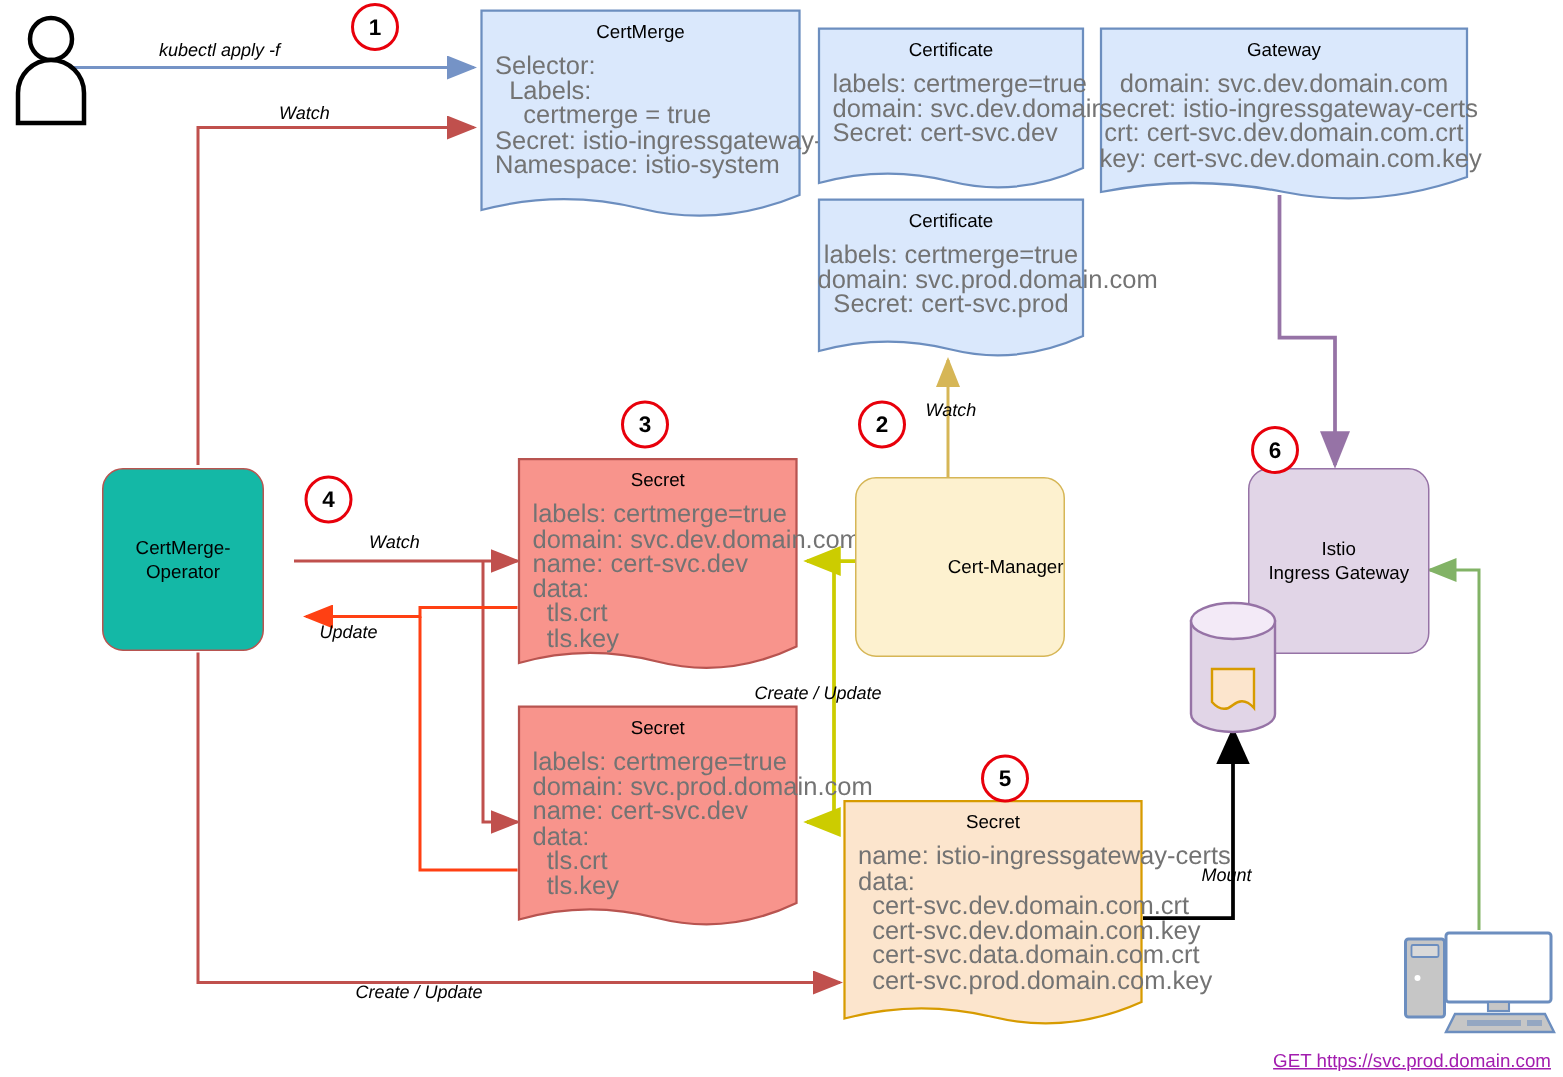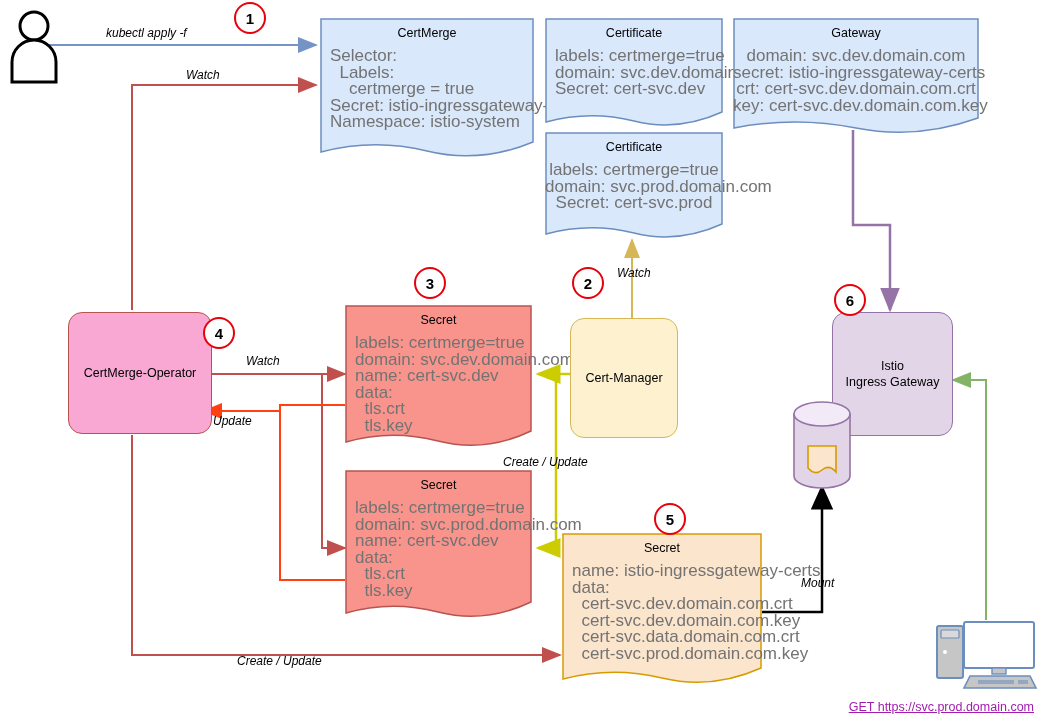--- a/index.html
+++ b/index.html
@@ -74,21 +74,21 @@
     <path d="M762,612 L822,612 L822,487" fill="none" stroke="#000000" stroke-width="2.5" marker-end="url(#ar-black)"></path>
 
     <path d="M986,620 L986,380 L953,380" fill="none" stroke="#82B366" stroke-width="2" marker-end="url(#ar-green)"></path>
   </svg>
 
   <svg class="layer" style="width:60px;height:75px;left:4px;top:10px;">
     <circle cx="30" cy="16" r="14" fill="#fff" stroke="#000" stroke-width="3"></circle>
     <path d="M8,72 L8,52 A22,22 0 0 1 52,52 L52,72 z" fill="#fff" stroke="#000" stroke-width="3"></path>
   </svg>
 
-  <div class="node" style="left:320px;top:18px;width:214px;height:140px;">
+  <div class="node" style="left:320px;top:6px;width:214px;height:140px;">
     <svg style="position:absolute;left:0;top:0;width:214px;height:140px;overflow:visible;">
       <path d="M1,1 H213 V124 Q160,146 107,133 Q54,120 1,134 Z" fill="#DAE8FC" stroke="#6C8EBF" stroke-width="1.5"></path>
     </svg>
     <div class="doc-title">CertMerge</div>
     <div class="doc-body">Selector:
   Labels:
     certmerge = true
 Secret: istio-ingressgateway-certs
 Namespace: istio-system</div>
   </div>
@@ -156,25 +156,25 @@
     </svg>
     <div class="doc-title">Secret</div>
     <div class="doc-body">name: istio-ingressgateway-certs
 data:
   cert-svc.dev.domain.com.crt
   cert-svc.dev.domain.com.key
   cert-svc.data.domain.com.crt
   cert-svc.prod.domain.com.key</div>
   </div>
 
-  <div class="node rndbox" style="left:68px;top:312px;width:144px;height:122px;background:#f9a8d4;border:1.5px solid #B85450;border-radius:14px;">
+  <div class="node rndbox" style="left:68px;top:312px;width:108px;height:122px;background:#14b8a6;border:1.5px solid #B85450;border-radius:14px;">
     <span>CertMerge-Operator</span>
   </div>
 
-  <div class="node rndbox" style="left:570px;top:318px;width:108px;height:120px;background:#FDF1CF;border:1.5px solid #D6B656;border-radius:14px;">
+  <div class="node rndbox" style="left:570px;top:318px;width:140px;height:120px;background:#FDF1CF;border:1.5px solid #D6B656;border-radius:14px;justify-content:flex-end;">
     <span>Cert-Manager</span>
   </div>
 
   <div class="node rndbox" style="left:832px;top:312px;width:121px;height:124px;background:#E1D5E7;border:1.5px solid #9673A6;border-radius:14px;white-space:pre-line;align-items:center;">
     <span>Istio
 Ingress Gateway</span>
   </div>
 
   <svg class="layer" style="width:62px;height:92px;left:791px;top:400px;">
     <path d="M3,14 V76 A28,12 0 0 0 59,76 V14 Z" fill="#E1D5E7" stroke="#9673A6" stroke-width="1.6"></path>

